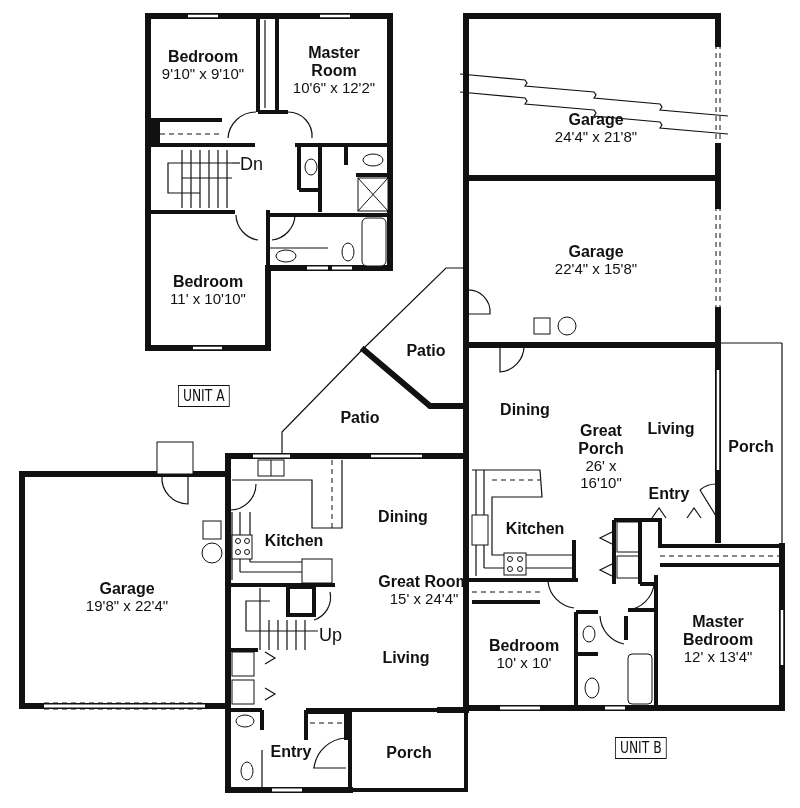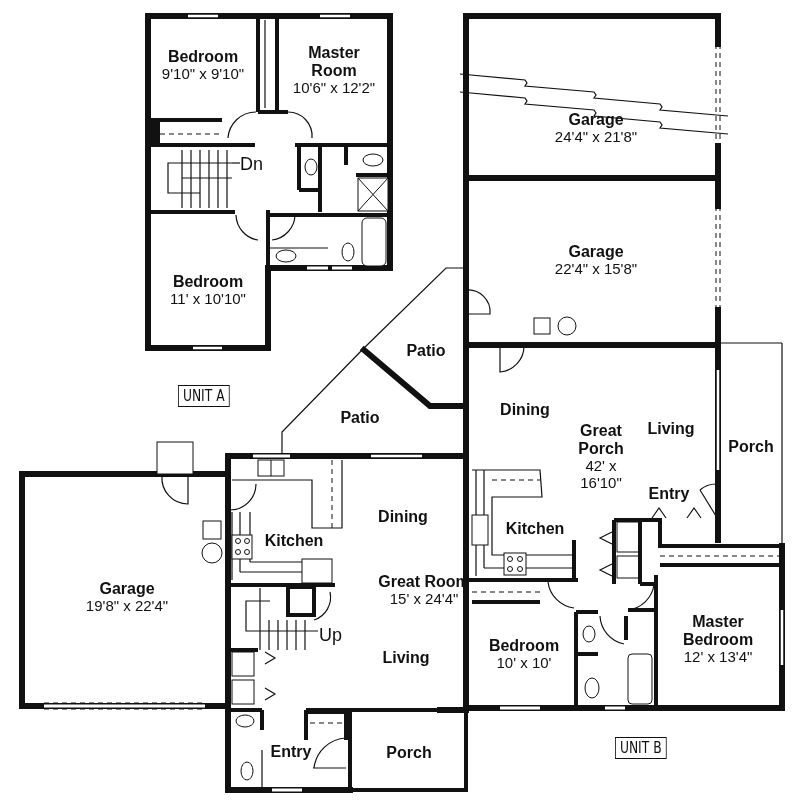--- a/index.html
+++ b/index.html
@@ -298,21 +298,21 @@
 <div class="lbl" style="left:596px;top:243px;">
   <span class="name">Garage</span>
   <span class="dim">22'4" x 15'8"</span>
 </div>
 <div class="lbl" style="left:525px;top:401px;">
   <span class="name">Dining</span>
 </div>
 <div class="lbl" style="left:601px;top:422px;">
   <span class="name">Great</span>
   <span class="name">Porch</span>
-  <span class="dim">42' x</span>
+  <span class="dim">26' x</span>
   <span class="dim">16'10"</span>
 </div>
 <div class="lbl" style="left:671px;top:420px;">
   <span class="name">Living</span>
 </div>
 <div class="lbl" style="left:751px;top:438px;">
   <span class="name">Porch</span>
 </div>
 <div class="lbl" style="left:669px;top:485px;">
   <span class="name">Entry</span>

